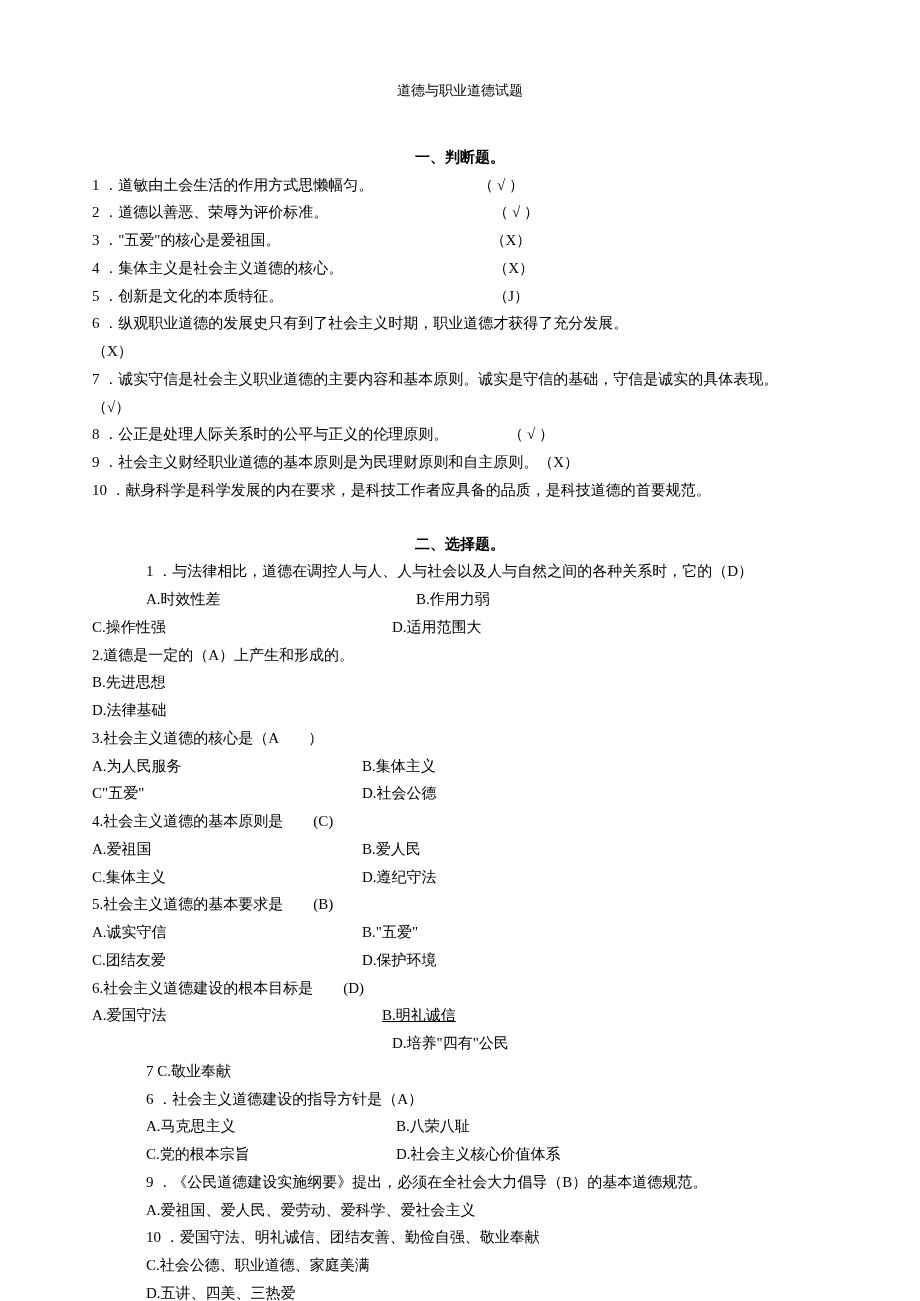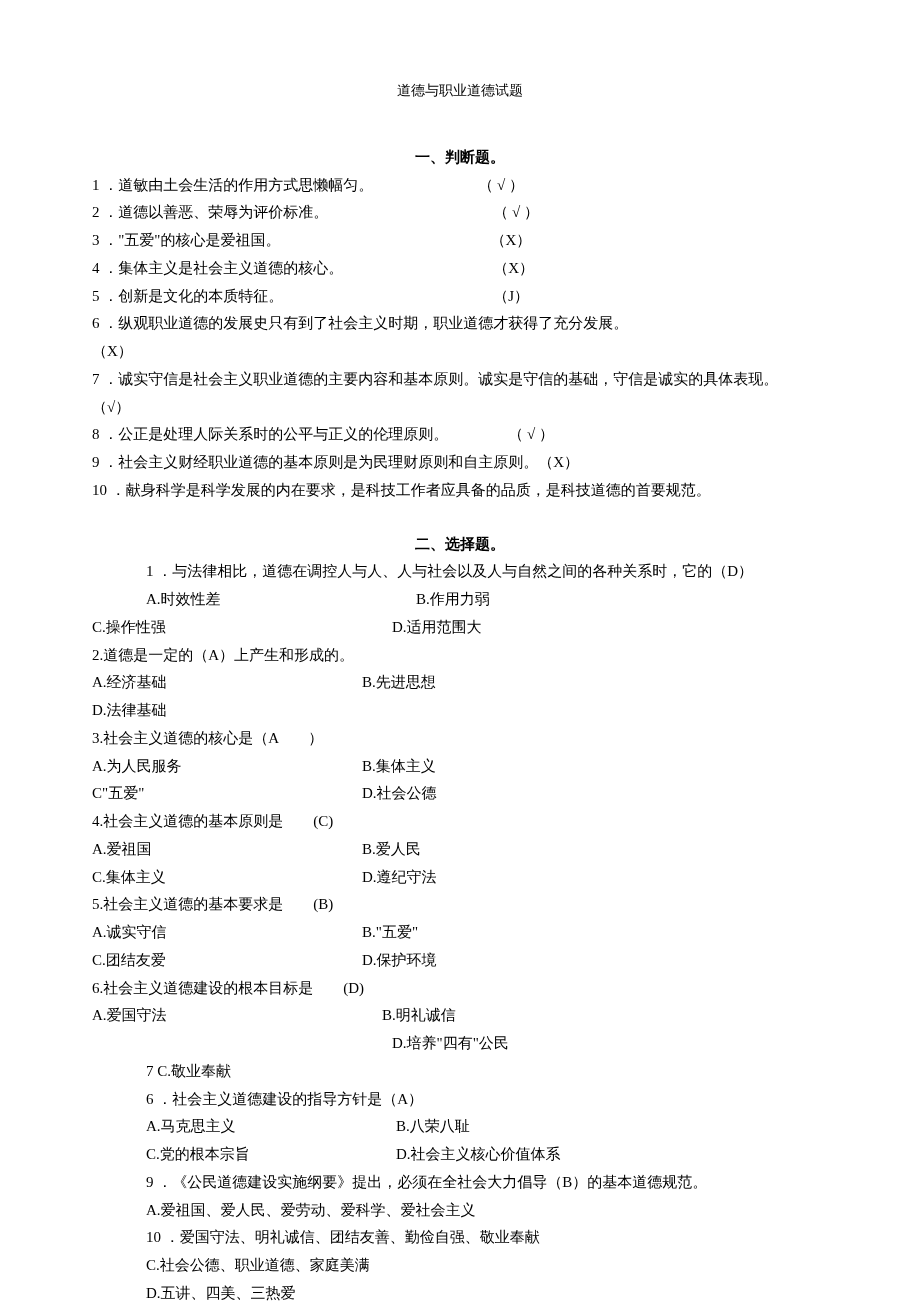--- a/index.html
+++ b/index.html
@@ -22,21 +22,21 @@
       font-weight: bold;
       margin-top: 8px;
       text-align: center;
     }
     .line { display: block; }
     .row { display: flex; }
     .cell1 { width: 270px; }
     .cell2 { }
     .indent { padding-left: 54px; }
     .q6b-row .cell1 { width: 290px; }
-    .q6b-row .cell2 { padding-left: 0; }
+    .q6b-row .cell2 { padding-left: 0; text-decoration: underline; }
     .q6c-indent { padding-left: 300px; }
   </style>
 </head>
 <body>
 
 <div class="title">道德与职业道德试题</div>
 
 <div class="section-heading">一、判断题。</div>
 <div class="line">1 ．道敏由土会生活的作用方式思懒幅匀。　　　　　　　（ √ ）</div>
 <div class="line">2  ．道德以善恶、荣辱为评价标准。　　　　　　　　　　　（ √ ）</div>
@@ -60,21 +60,20 @@
   <div class="cell1">A.时效性差</div>
   <div class="cell2">B.作用力弱</div>
 </div>
 <div class="row">
   <div class="cell1" style="width:300px">C.操作性强</div>
   <div class="cell2">D.适用范围大</div>
 </div>
 
 <div class="line">2.道德是一定的（A）上产生和形成的。</div>
 <div class="row">
-  <div class="cell1">A.经济基础</div>
   <div class="cell2">B.先进思想</div>
 </div>
 <div class="row">
   <div class="cell2">D.法律基础</div>
 </div>
 
 <div class="line">3.社会主义道德的核心是（A　　）</div>
 <div class="row">
   <div class="cell1">A.为人民服务</div>
   <div class="cell2">B.集体主义</div>

